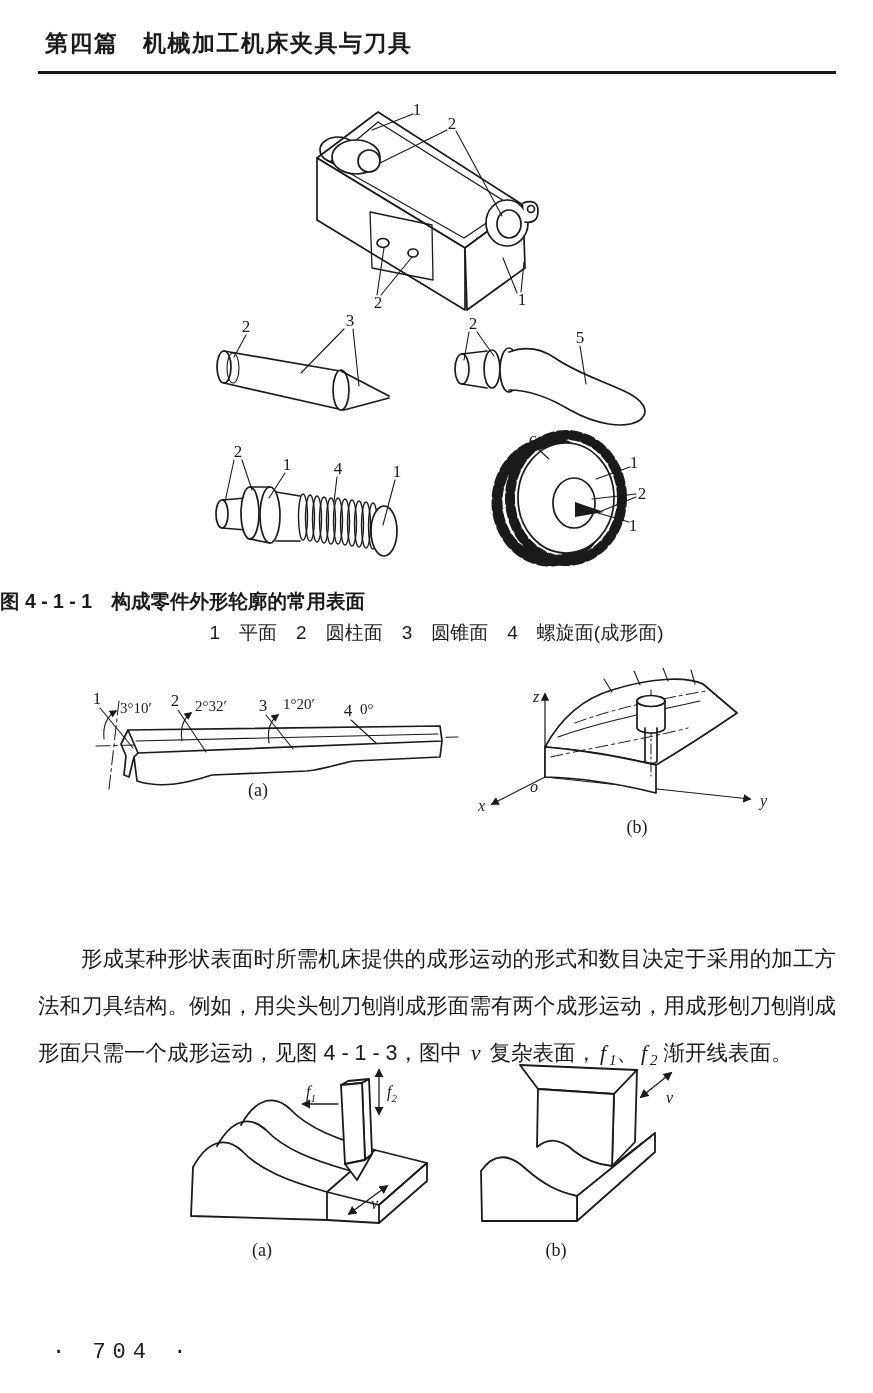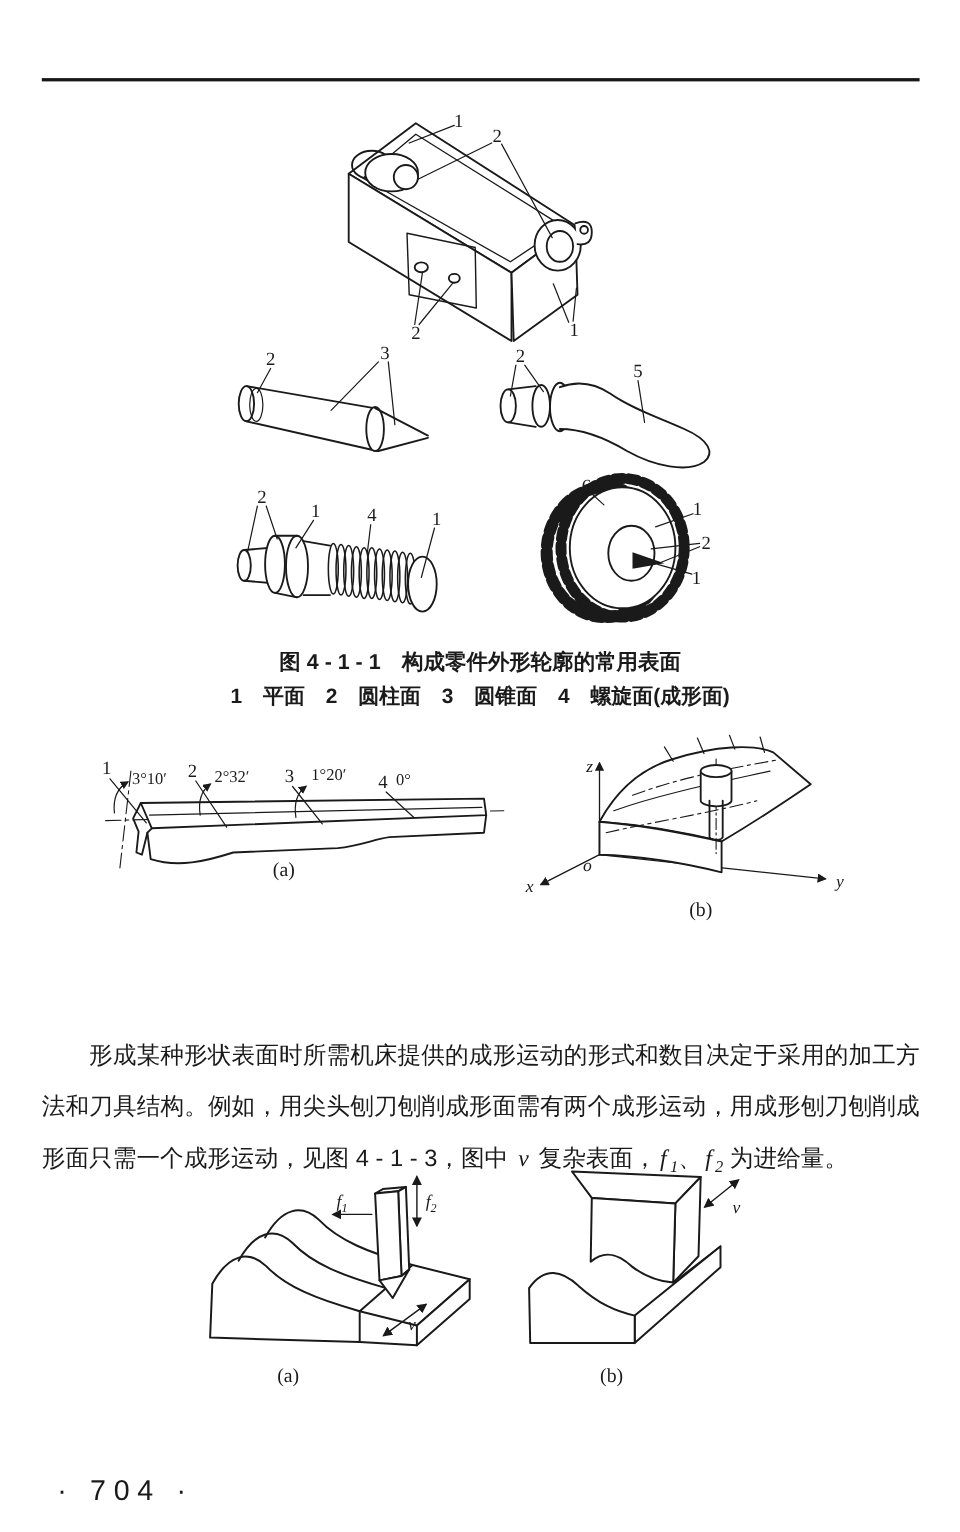--- a/index.html
+++ b/index.html
@@ -1,40 +1,41 @@
 <!DOCTYPE html>
 <html><head>
 <meta charset="utf-8">
 <style>
   html,body{margin:0;padding:0;background:#9a9a9a;}
   .page{position:relative;width:873px;height:1393px;background:#ffffff;
         font-family:"Liberation Sans",sans-serif;color:#1a1a1a;overflow:hidden;margin:0 auto;}
   .hdr{position:absolute;left:45px;top:28px;font-size:23px;font-weight:bold;letter-spacing:1.5px;}
   .rule{position:absolute;left:38px;top:71px;width:798px;height:3px;background:#181818;}
-  .cap{position:absolute;left:0;width:873px;text-align:center;font-size:19.5px;font-weight:600;}
-  .leg{position:absolute;left:0;width:873px;text-align:center;font-size:19px;font-weight:700;}
+  .cap{position:absolute;left:0;width:873px;font-size:19.5px;font-weight:600;}
+  .leg{position:absolute;left:0;width:873px;text-align:center;font-size:19px;font-weight:400;}
   .para{position:absolute;left:38px;top:936px;width:798px;font-size:21.5px;line-height:47px;
         text-align:justify;text-indent:2em;margin:0;}
   .mv{font-family:"Liberation Serif",serif;font-style:italic;padding:0 3px;}
   .msub{font-family:"Liberation Serif",serif;font-style:italic;font-size:15px;}
-  .pgnum{position:absolute;left:52px;top:1340px;font-family:Liberation Sans, sans-serif;
-         font-size:26px;letter-spacing:7px;}
+  .pgnum{position:absolute;left:52px;top:1340px;font-family:Liberation Mono, monospace;
+         font-size:22px;letter-spacing:7px;}
   svg{position:absolute;left:0;}
   svg text{fill:#1a1a1a;}
   .num{font-family:"Liberation Serif",serif;font-size:17px;text-anchor:middle;}
   .ang{font-family:"Liberation Serif",serif;font-size:15px;}
   .mit{font-family:"Liberation Serif",serif;font-style:italic;font-size:16px;}
   .subts{font-size:11px;}
   .sublbl{font-family:"Liberation Serif",serif;font-size:18px;text-anchor:middle;}
 </style>
 </head>
 <body>
 
 <div class="page">
 
+  <div class="hdr">第四篇　机械加工机床夹具与刀具</div>
   <div class="rule"></div>
 
   <svg style="top:95px" width="873" height="495" viewBox="0 95 873 495">
     <g stroke="#1a1a1a" fill="none" stroke-width="1.7" stroke-linejoin="round" stroke-linecap="round">
 
       <g>
         <polygon points="378,112 523,205 465,248 317,158" fill="#fff"></polygon>
         <polygon points="378,122 512,206 464,238 330,162" stroke-width="1.2"></polygon>
         <polygon points="317,158 465,248 465,310 317,220" fill="#fff"></polygon>
         <polygon points="465,248 523,205 525,268 467,310" fill="#fff"></polygon>
@@ -232,21 +233,21 @@
           <text class="mit" x="478" y="811">x</text>
           <text class="mit" x="760" y="806">y</text>
           <text class="mit" x="530" y="792">o</text>
           <text class="sublbl" x="637" y="833">(b)</text>
         </g>
       </g>
     </g>
   </svg>
 
 
-  <p class="para"><span>形成某种形状表面时所需机床提供的成形运动的形式和数目决定于采用的加工方法和刀具结构。例如，用尖头刨刀刨削成形面需有两个成形运动，用成形刨刀刨削成形面只需一个成形运动，见图 4 - 1 - 3，图中 </span><span class="mv">v</span><span> 复杂表面，</span><span class="mv">f</span><sub class="msub">1</sub><span>、</span><span class="mv">f</span><sub class="msub">2</sub><span> 为进给量。</span></p>
+  <p class="para"><span>形成某种形状表面时所需机床提供的成形运动的形式和数目决定于采用的加工方法和刀具结构。例如，用尖头刨刀刨削成形面需有两个成形运动，用成形刨刀刨削成形面只需一个成形运动，见图 4 - 1 - 3，图中 </span><span class="mv">v</span><span> 复杂表面，</span><span class="mv">f</span><sub class="msub">1</sub><span>、</span><span class="mv">f</span><sub class="msub">2</sub><span> 渐开线表面。</span></p>
 
   <svg style="top:1058px" width="873" height="205" viewBox="0 1058 873 205">
     <defs>
       <marker id="ah3" viewBox="0 0 10 10" refX="8" refY="5" markerWidth="7" markerHeight="7" orient="auto-start-reverse">
         <path d="M0,0 L10,5 L0,10 z" fill="#1a1a1a"></path>
       </marker>
     </defs>
     <g stroke="#1a1a1a" fill="none" stroke-width="1.8" stroke-linejoin="round" stroke-linecap="round">
 
       <g>

